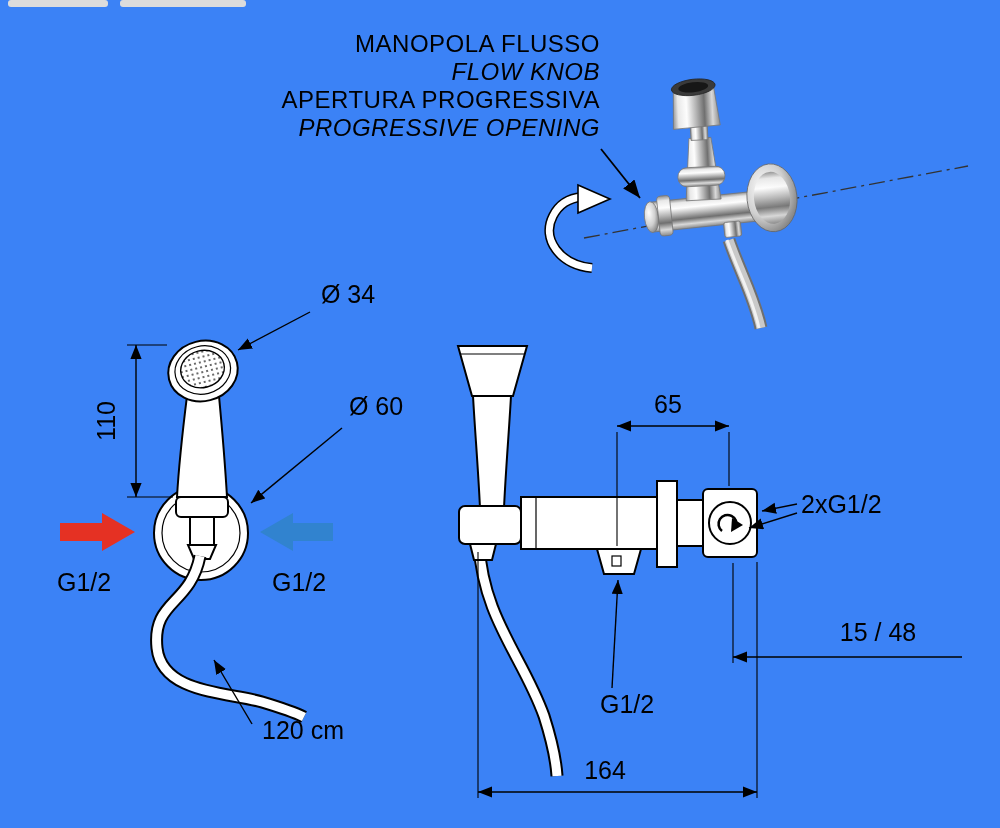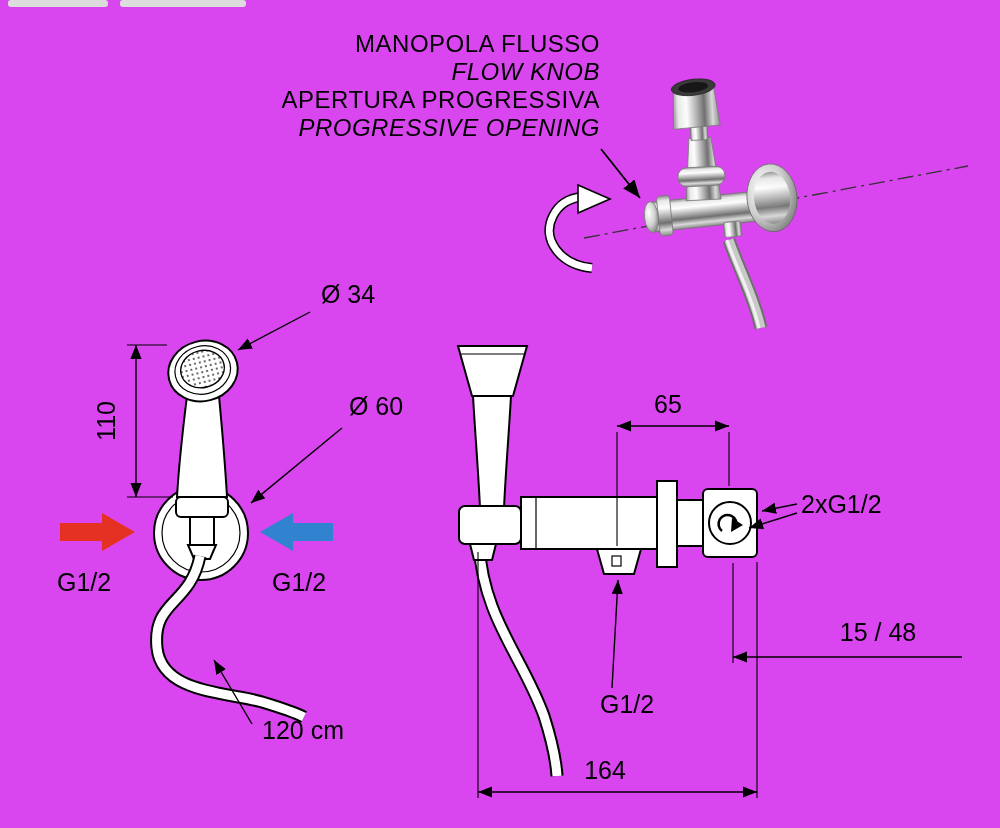--- a/index.html
+++ b/index.html
@@ -1,16 +1,16 @@
 <!DOCTYPE html>
 <html><head>
 <meta charset="utf-8">
 <style>
   html,body{margin:0;padding:0;background:#ffffff;}
-  .canvas{position:relative;width:1000px;height:828px;background:#d946ef;overflow:hidden;}
+  .canvas{position:relative;width:1000px;height:828px;background:#3b82f6;overflow:hidden;}
   svg{display:block;}
   svg text{font-family:"Liberation Sans","DejaVu Sans",sans-serif;fill:#000;}
   .title{font-size:24px;letter-spacing:.5px;}
   .it{font-style:italic;}
   .lbl{font-size:25px;}
   .outline{fill:#ffffff;stroke:#000;stroke-width:2;}
   .thin{fill:none;stroke:#000;stroke-width:1.2;}
   .dim{fill:none;stroke:#000;stroke-width:1.4;}
   .ext{fill:none;stroke:#000;stroke-width:1.1;}
   .hoseOuter{fill:none;stroke:#000;stroke-width:13;}

